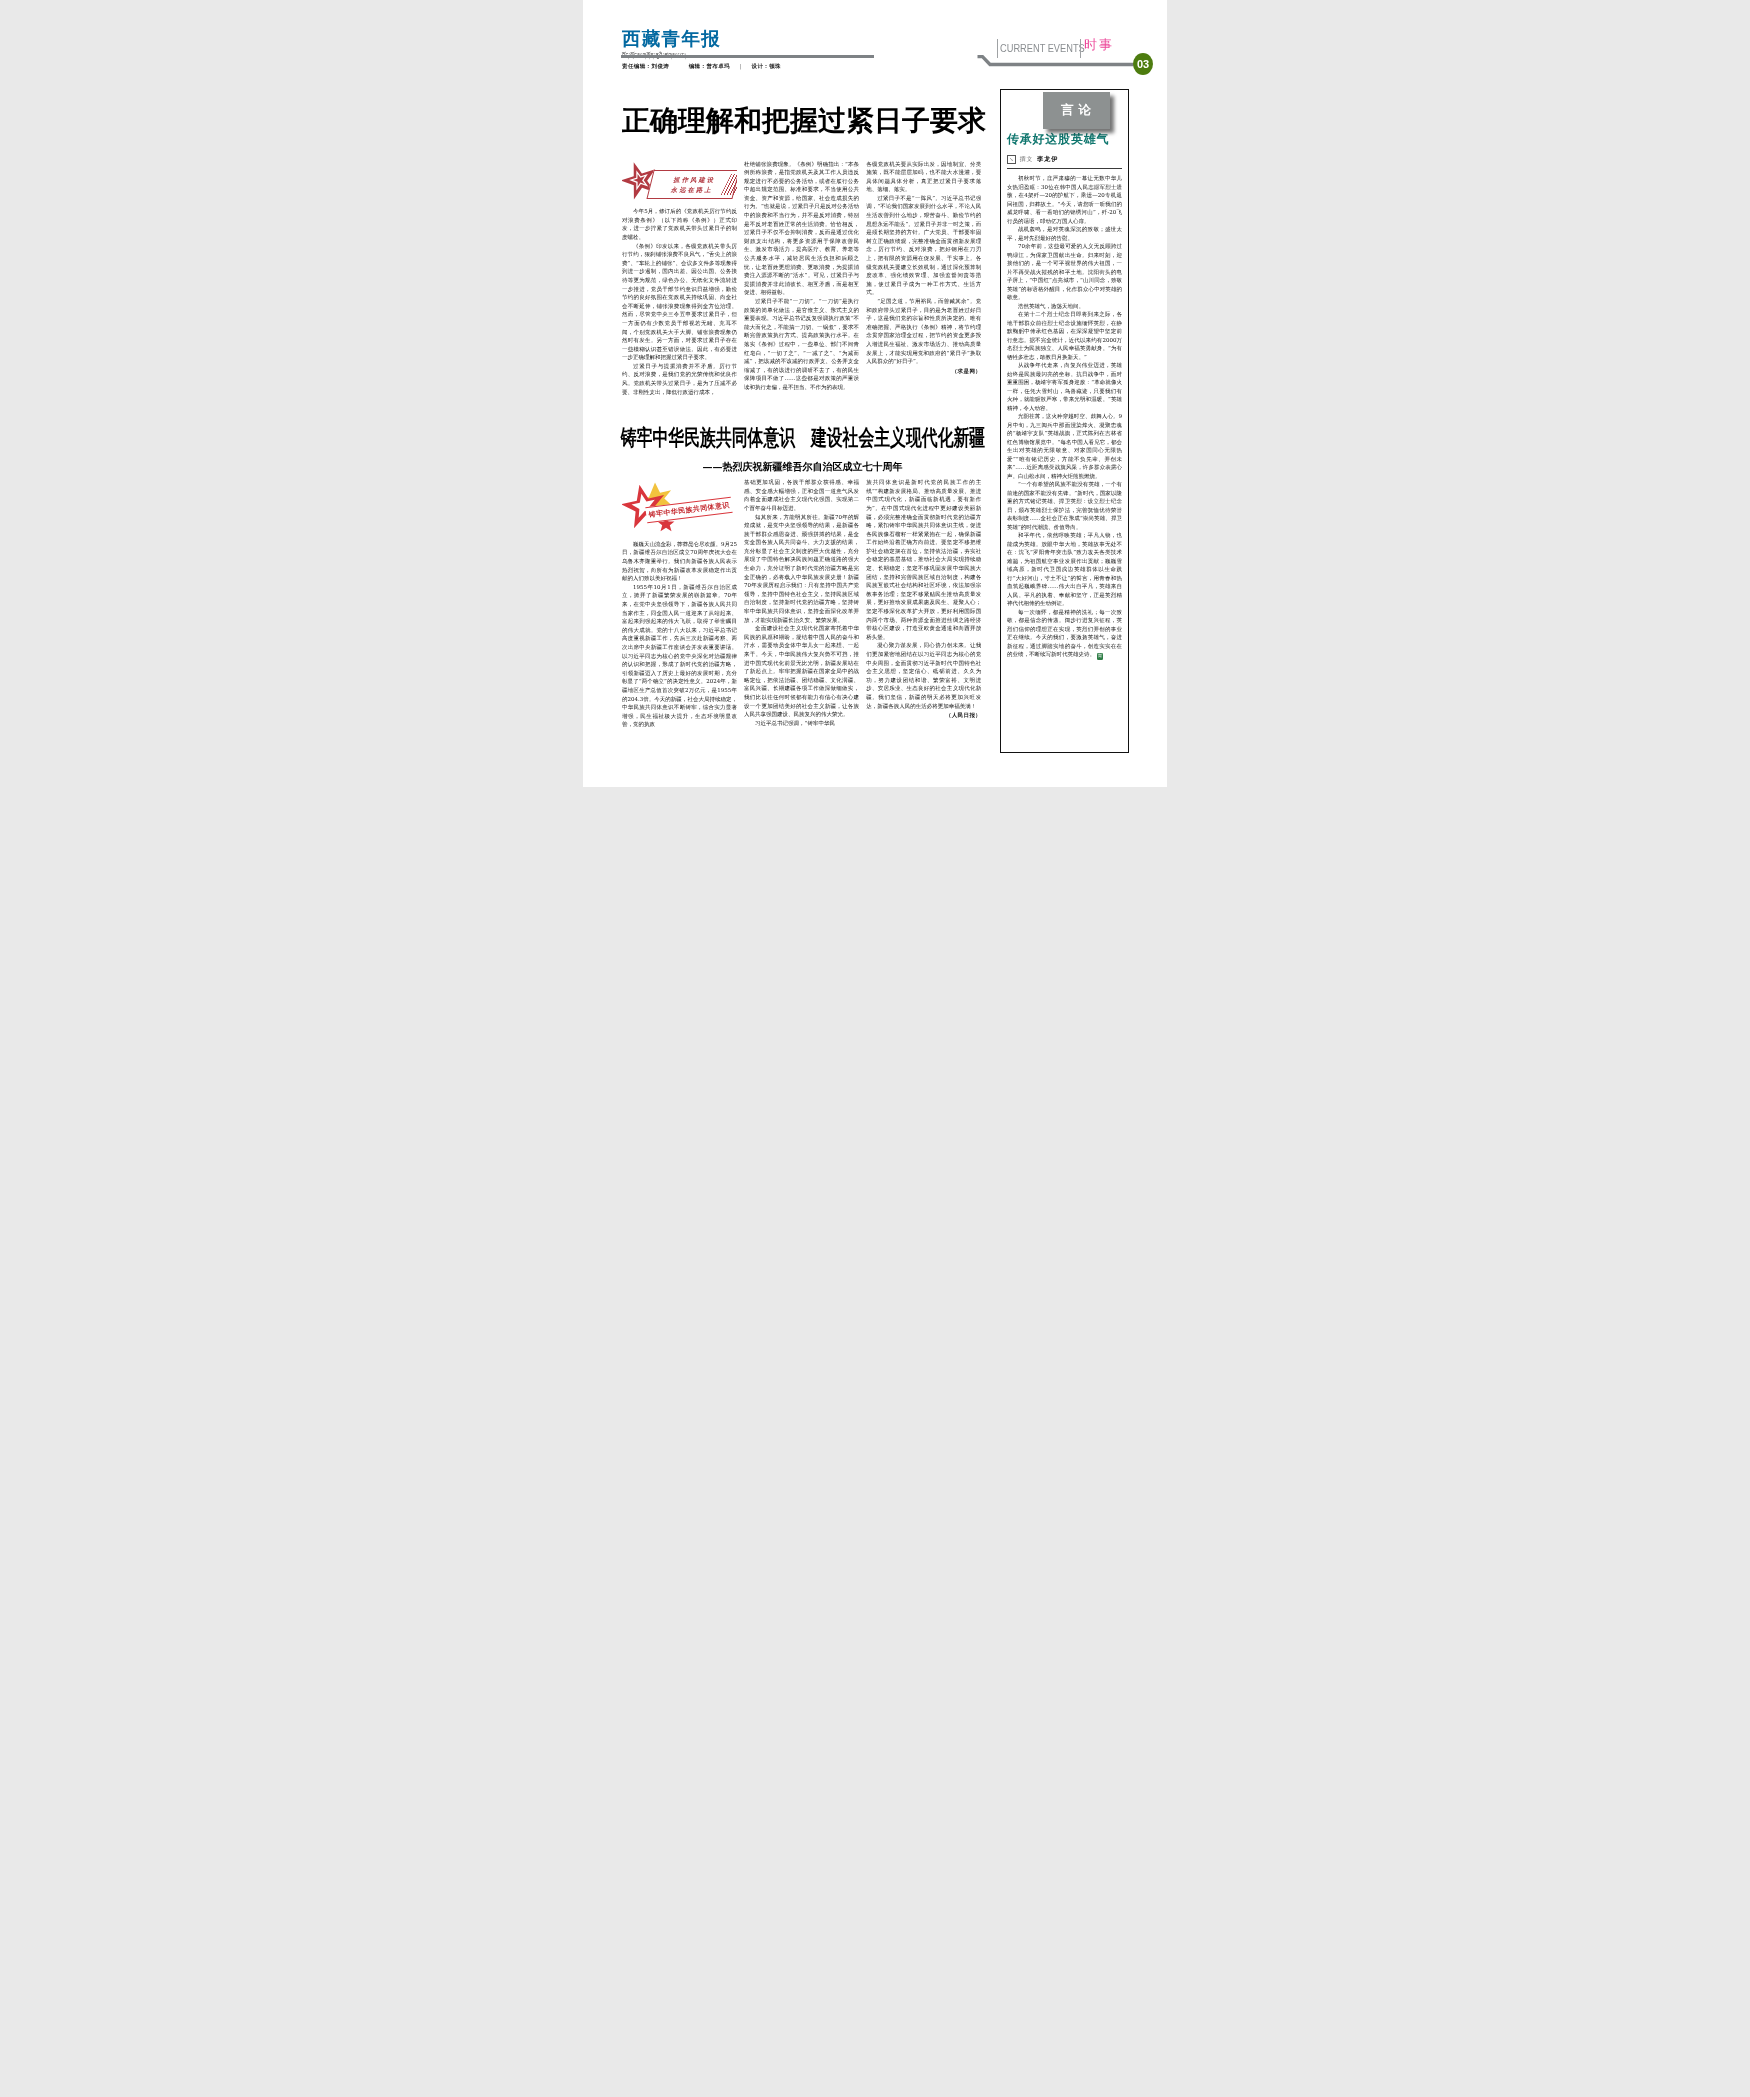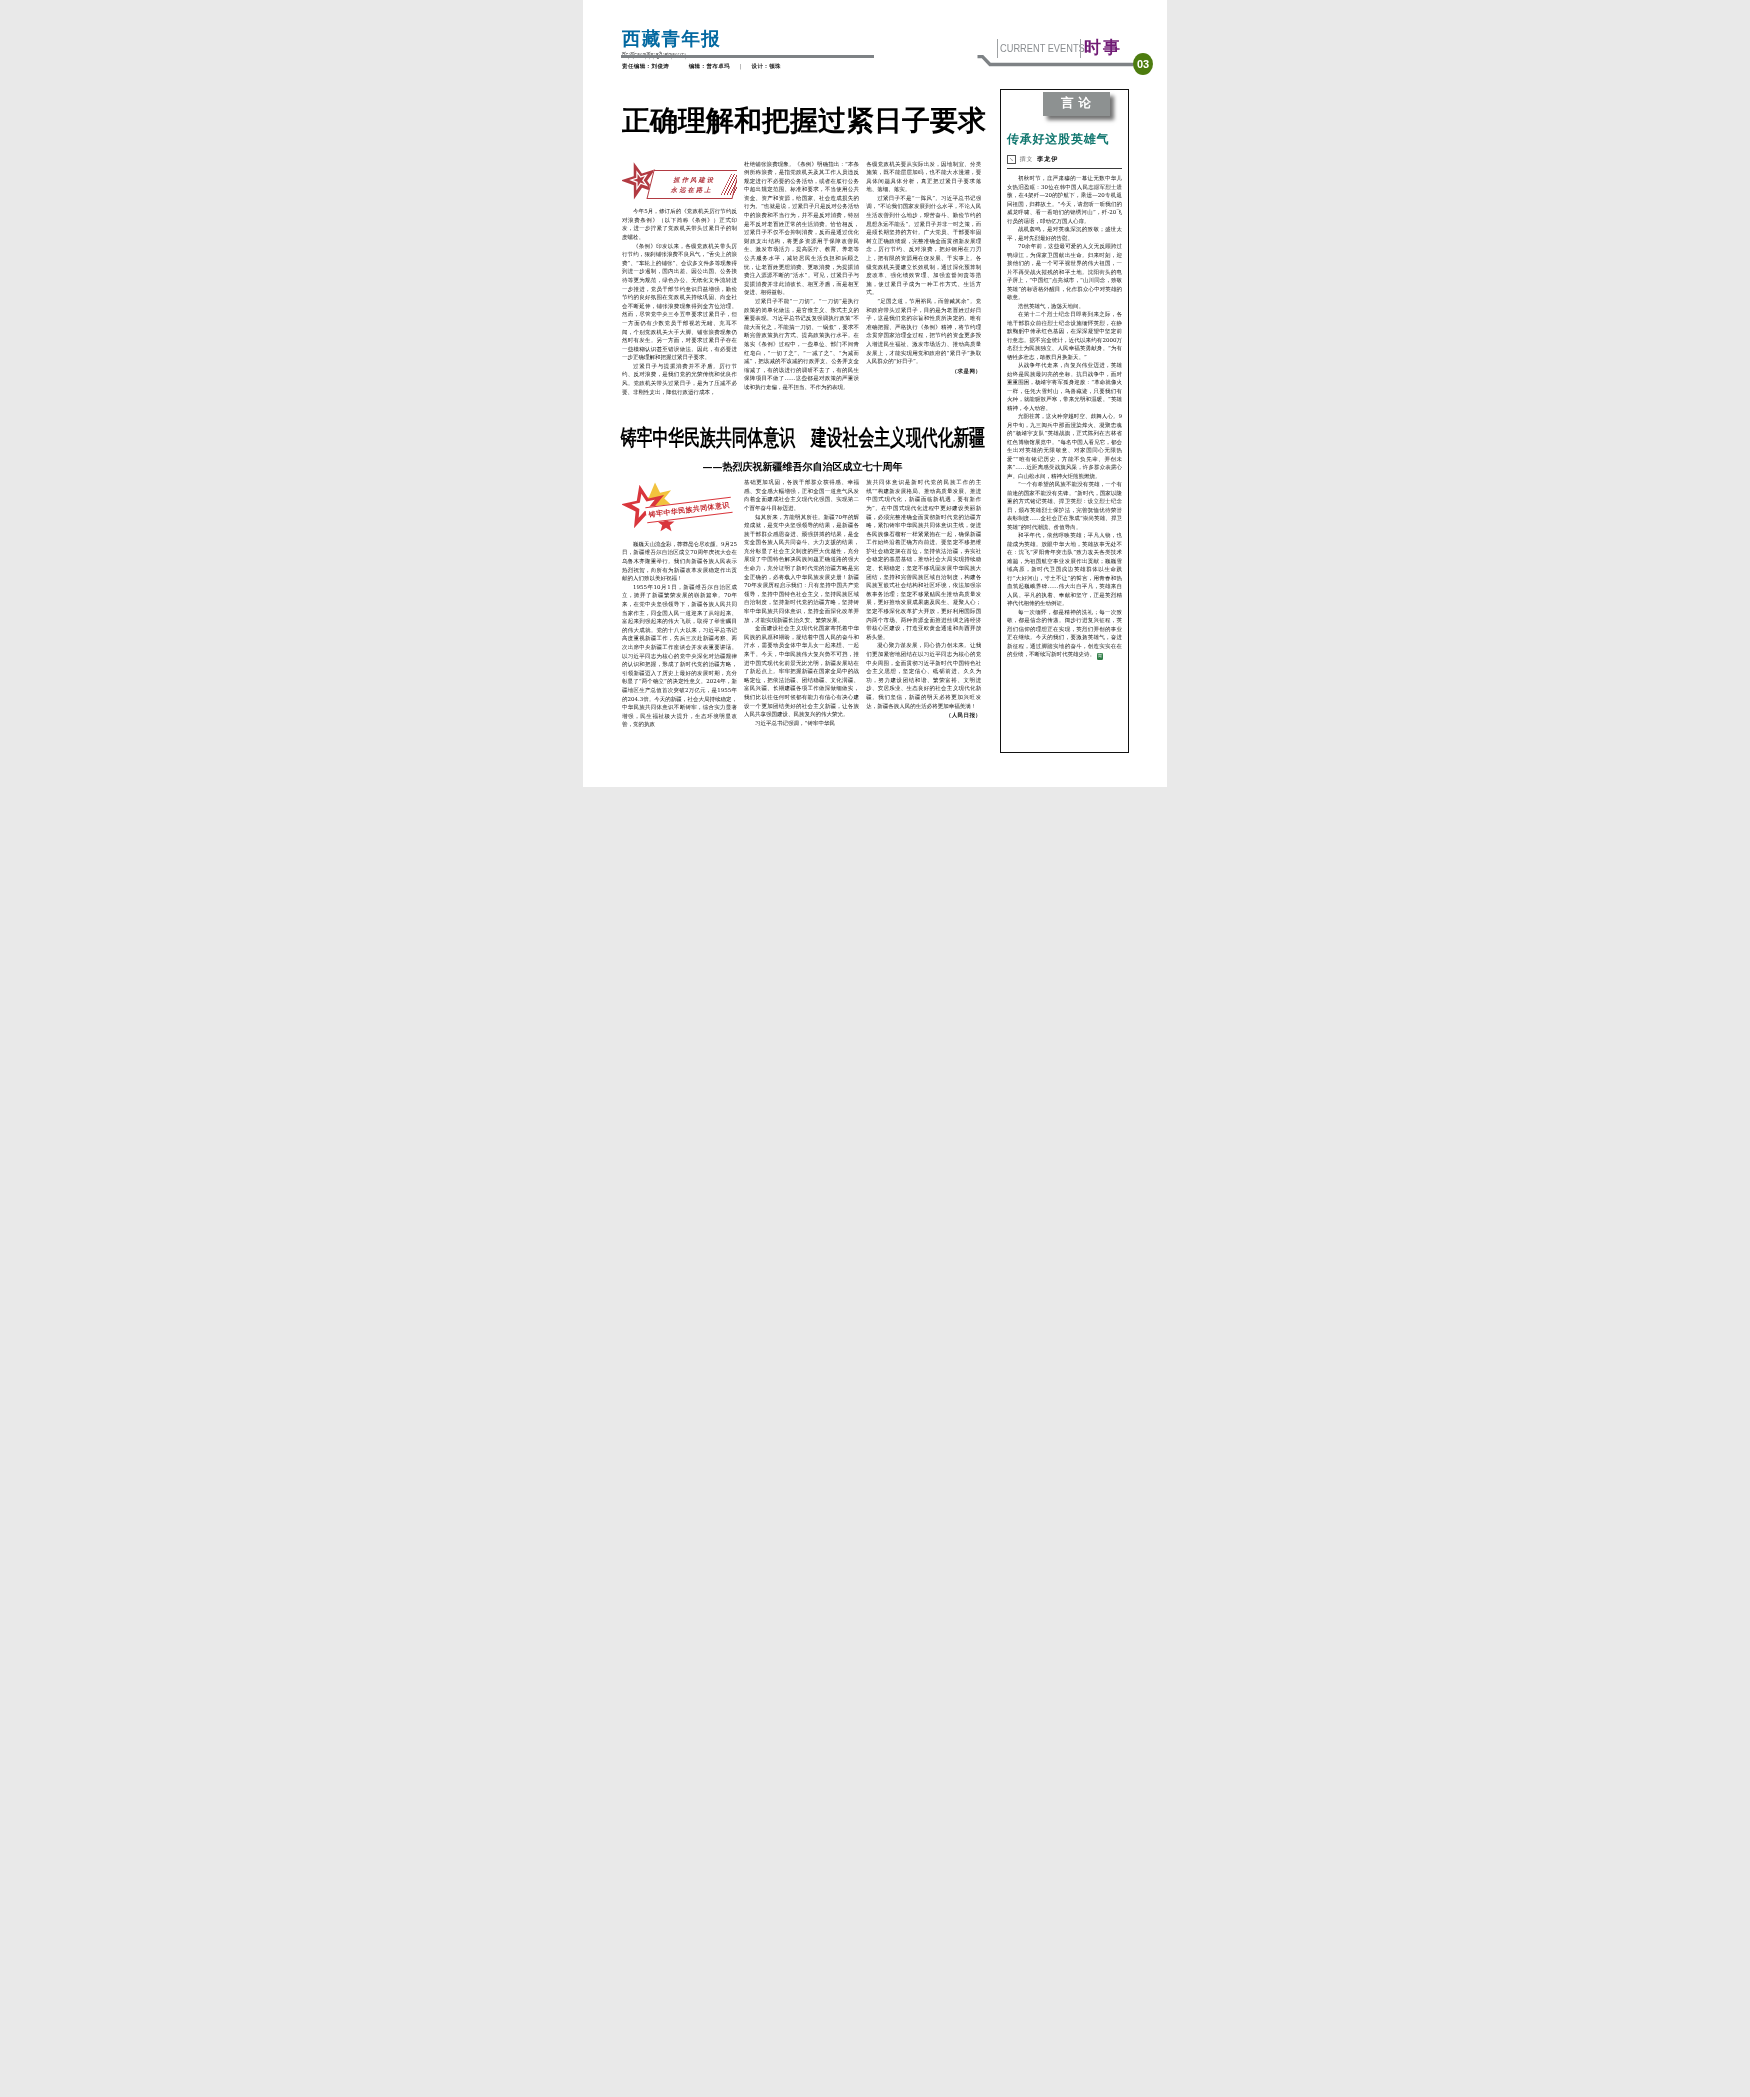--- a/index.html
+++ b/index.html
@@ -10,21 +10,21 @@
   .paper-name{font-size:18.5px;font-weight:900;letter-spacing:1.3px;line-height:1.05;color:#0369a1;}
   .tibetan{font-size:5px;margin-top:1.7px;letter-spacing:0.4px;color:#222;}
   .bar-left{position:absolute;left:38px;top:55px;width:253px;height:3.4px;background:#7e8285;}
   .editor-line{position:absolute;left:39px;top:63px;font-family:"Liberation Sans","DejaVu Sans",sans-serif;
                font-size:5.5px;font-weight:700;color:#1c1c1c;letter-spacing:0.4px;}
   .editor-line .sep{margin:0 5.9px;font-weight:400;color:#333;}
   .vline{position:absolute;top:39px;width:0.4px;height:19.3px;background:#9fa2a4;}
   .ce-en{position:absolute;left:417px;top:42px;width:80px;font-family:"Liberation Sans","DejaVu Sans",sans-serif;
          font-size:11.3px;color:#8a8e91;letter-spacing:0;transform:scaleX(.82);transform-origin:left;white-space:nowrap;}
   .ce-zh{position:absolute;left:501px;top:36px;font-family:"Liberation Sans","DejaVu Sans",sans-serif;
-         font-size:17px;font-weight:700;color:#701a75;letter-spacing:2.1px;}
+         font-size:13px;font-weight:400;color:#ec4899;letter-spacing:2.1px;}
   .deco-svg{position:absolute;left:394px;top:52px;width:176px;height:25px;}
   .page-oval{position:absolute;left:550px;top:53px;width:20px;height:22px;border-radius:50%;
              background:#4d7c0f;color:#fff;display:flex;align-items:center;justify-content:center;
              font-family:"Liberation Sans","DejaVu Sans",sans-serif;font-size:11px;font-weight:800;}
   
   .cols{display:flex;gap:7.1px;}
   .col{width:115px;overflow:hidden;}
   .col p{margin:0;font-size:5.5px;line-height:8.6px;text-align:justify;}
   .col p.indent{text-indent:2em;}
   .col p.cont{text-indent:0;}
@@ -50,21 +50,21 @@
                   font-size:22px;font-weight:900;color:#000;transform:scaleX(.72);}
   .subtitle{text-align:center;font-size:10px;font-weight:700;margin-top:3px;color:#000;}
   .article2 .cols{margin-top:4.2px;height:320px;}
   .burst{position:relative;height:55px;margin:1.7px 0 5px 0;}
   .burst .banner{position:absolute;left:23.5px;top:22px;transform:rotate(-7deg);color:#c52b31;
                  font-weight:900;font-size:7px;letter-spacing:0.4px;white-space:nowrap;
                  border-top:0.8px solid #d9363c;border-bottom:0.8px solid #d9363c;padding:2.1px 2.5px;background:#fff;}
   
   .sidebar{position:absolute;left:417px;top:89px;width:129px;height:664px;border:1.3px solid #121212;
            box-sizing:border-box;padding:0 5.9px;background:#fff;}
-  .yanlun{position:absolute;top:1.7px;right:18.5px;width:67px;height:24px;background:#8d9191;color:#fff;
+  .yanlun{position:absolute;top:1.7px;right:18.5px;width:67px;height:37px;background:#8d9191;color:#fff;
           display:flex;align-items:center;justify-content:center;font-family:"Liberation Sans","DejaVu Sans",sans-serif;
           font-size:12.6px;font-weight:700;letter-spacing:5px;text-indent:5px;
           box-shadow:3.8px 4.2px 3.8px rgba(0,0,0,.55);}
   .sb-title{margin:41px 0 0 0;font-size:12px;font-weight:900;letter-spacing:0.8px;color:#0f766e;}
   .sb-byline{margin-top:6.7px;display:flex;align-items:center;gap:3.8px;}
   .by-icon{width:7.1px;height:7.1px;border:0.6px solid #555;color:#555;font-size:5px;line-height:6.3px;
            text-align:center;flex:0 0 auto;}
   .by-label{color:#666;font-size:5.9px;letter-spacing:0.8px;}
   .by-author{color:#111;font-size:6.3px;font-weight:700;letter-spacing:0.8px;}
   .sb-rule{border:none;border-top:0.6px solid #3a3a3a;margin:4.2px 0 0 0;}

